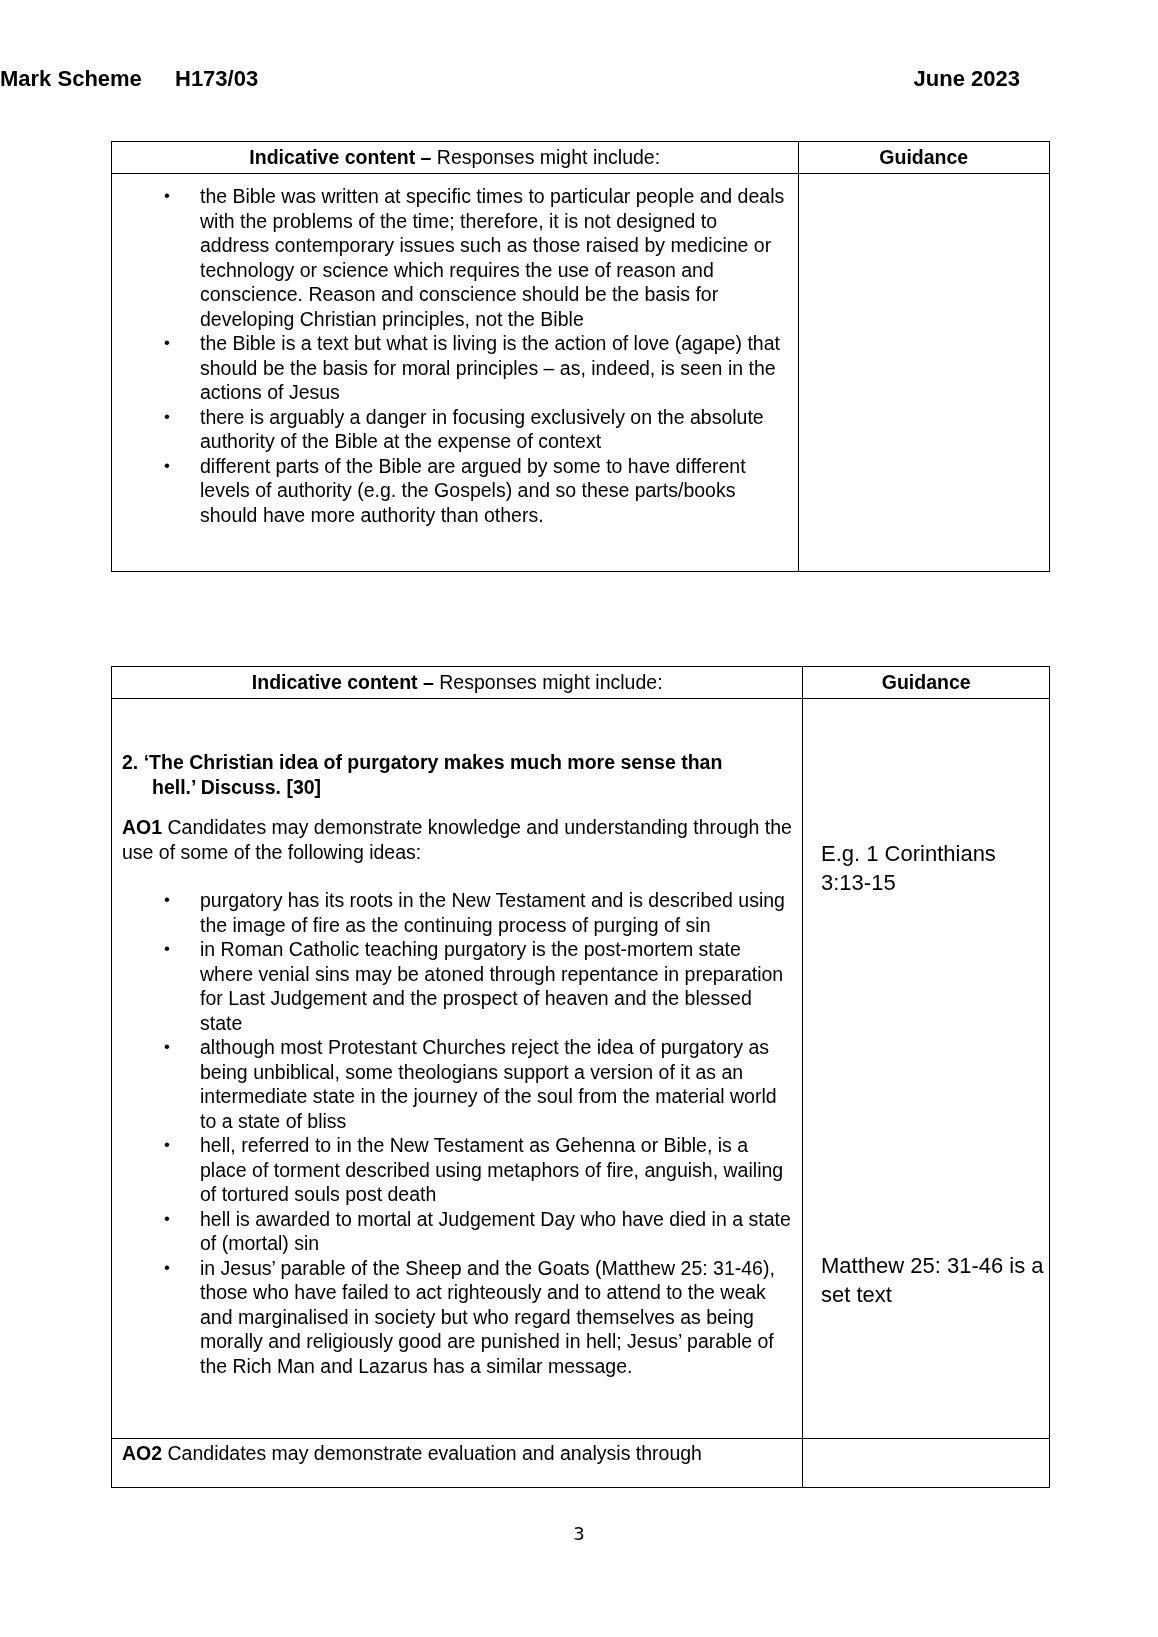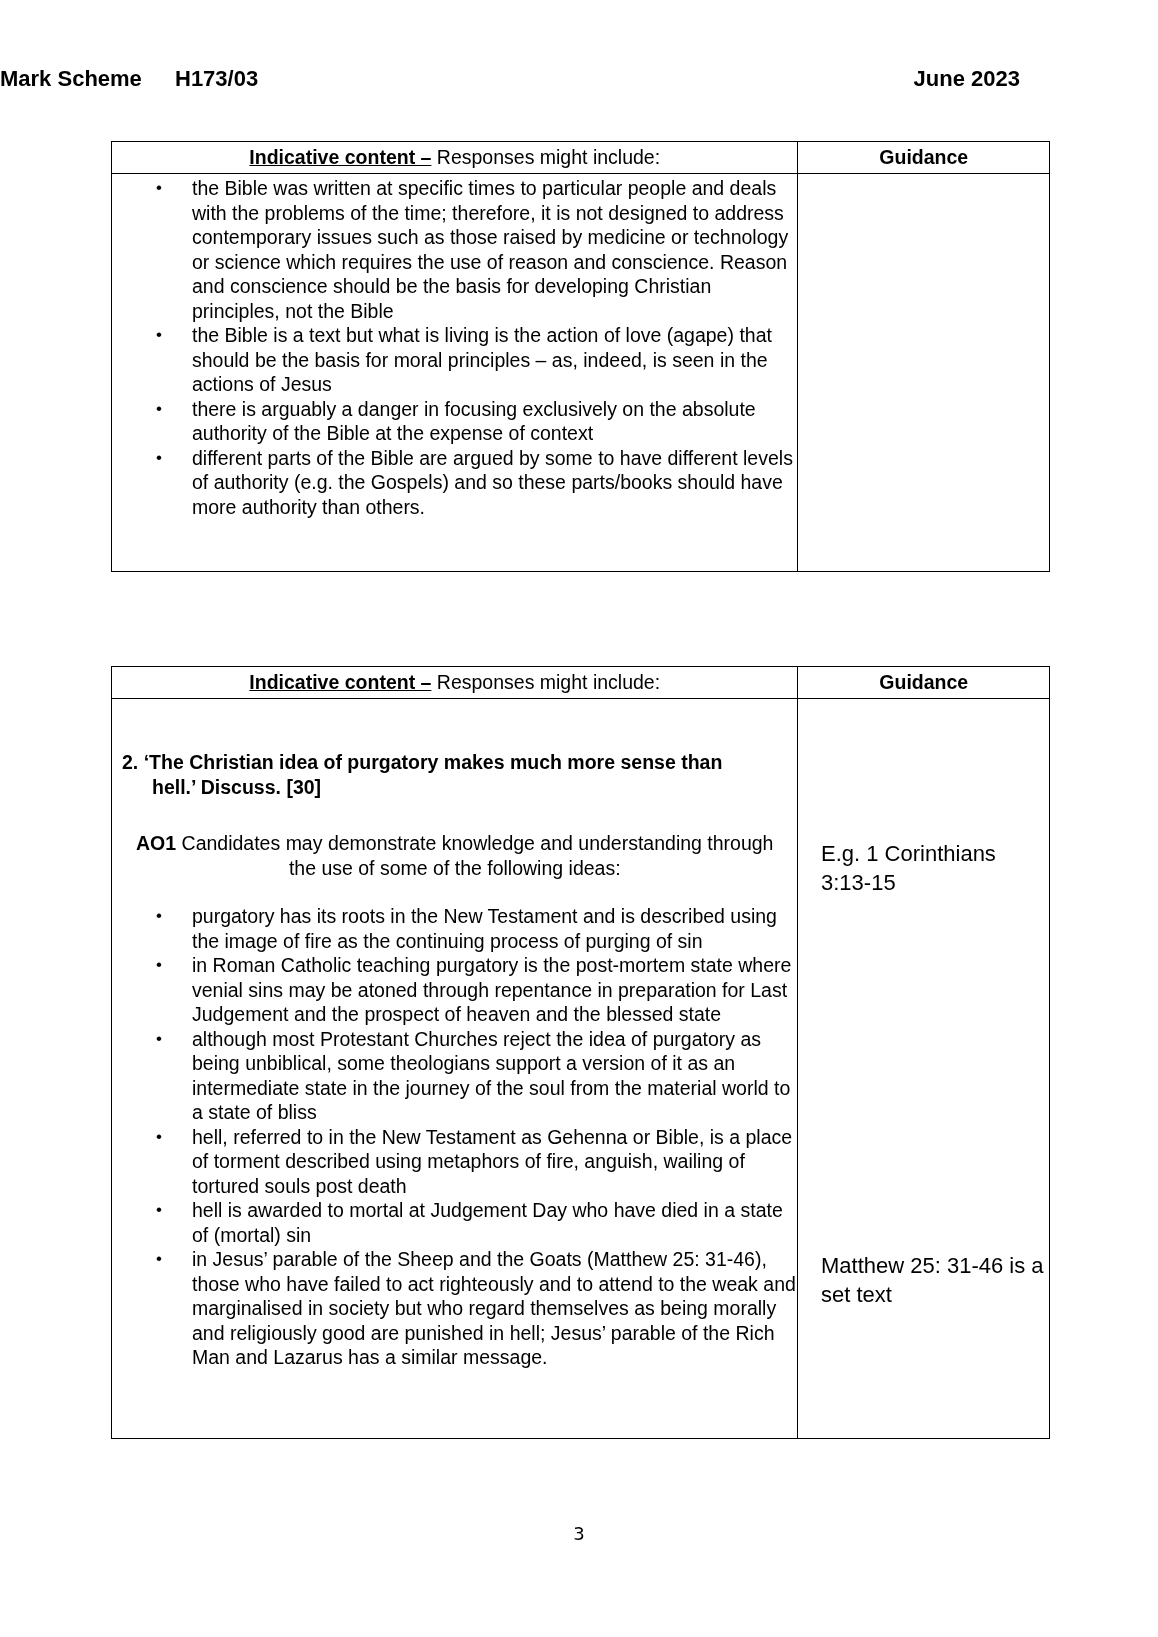--- a/index.html
+++ b/index.html
@@ -8,30 +8,30 @@
   .hdr { position: absolute; top: 66px; font-weight: bold; font-size: 22px; }
   .hdr.code { left: 140px; margin-left: 35px; }
   .hdr.title { left: 0; width: 1158px; text-align: left; }
   .hdr.date { right: 138px; }
   table { position: absolute; left: 111px; width: 939px; border-collapse: collapse;
           font-size: 19.5px; line-height: 24.5px; }
   td, th { border: 1.3px solid #000; vertical-align: top; padding: 0; }
   th { font-weight: normal; height: 31px; vertical-align: middle; }
   .col1 { width: 687px; }
   .col2 { width: 251px; }
-  th .b { font-weight: bold; text-decoration: underline; }
-  ul { margin: 0; padding: 0 0 0 80px; list-style: none; }
+  th .b { font-weight: bold; }
+  ul { margin: 8px; padding: 0 0 0 80px; list-style: none; }
   li { position: relative; }
   li::before { content: "\2022"; position: absolute; left: -36px; font-size: 17px; }
   #t1 { top: 141px; }
   #t1 .body-cell { height: 395px; padding-top: 2px; }
   #t2 { top: 666px; }
   .q-title { font-weight: bold; padding: 3px 10px 0 10px; text-indent: 0; margin-top: 48px; }
   .q-title .l2 { display: block; padding-left: 30px; }
-  .ao { padding: 0 10px; margin-top: 32px; text-align: center; }
+  .ao { padding: 0 10px; margin-top: 16px; }
   .ao b { font-weight: bold; }
   #t2 ul { margin-top: 24px; }
   #t2 .main-cell { height: 739px; }
   .guide { padding: 0 10px; font-size: 22px; line-height: 29px; position: absolute; }
   #g1 { top: 839px; left: 811px; width: 230px; }
   #g2 { top: 1251px; left: 811px; width: 230px; }
   #t2 .ao2-cell { height: 46px; padding: 2px 10px 0 10px; }
   .pagenum { position: absolute; top: 1523px; left: 0; width: 1158px; text-align: center;
              font-size: 18px; font-family: "DejaVu Sans", sans-serif; }
 </style>
@@ -79,19 +79,23 @@
         <li>purgatory has its roots in the New Testament and is described using the image of fire as the continuing process of purging of sin</li>
         <li>in Roman Catholic teaching purgatory is the post-mortem state where venial sins may be atoned through repentance in preparation for Last Judgement and the prospect of heaven and the blessed state</li>
         <li>although most Protestant Churches reject the idea of purgatory as being unbiblical, some theologians support a version of it as an intermediate state in the journey of the soul from the material world to a state of bliss</li>
         <li>hell, referred to in the New Testament as Gehenna or Bible, is a place of torment described using metaphors of fire, anguish, wailing of tortured souls post death</li>
         <li>hell is awarded to mortal at Judgement Day who have died in a state of (mortal) sin</li>
         <li>in Jesus’ parable of the Sheep and the Goats (Matthew 25: 31-46), those who have failed to act righteously and to attend to the weak and marginalised in society but who regard themselves as being morally and religiously good are punished in hell; Jesus’ parable of the Rich Man and Lazarus has a similar message.</li>
       </ul>
     </td>
     <td class="col2"></td>
   </tr>
+  <tr>
+    <td class="col1 ao2-cell"><b>AO2</b><span> Candidates may demonstrate evaluation and analysis through</span></td>
+    <td class="col2"></td>
+  </tr>
 </tbody>
   </table>
 
 <div class="guide" id="g1">E.g. 1 Corinthians 3:13-15</div>
 <div class="guide" id="g2">Matthew 25: 31-46 is a set text</div>
 
 <div class="pagenum">3</div>
 
 </body></html>

